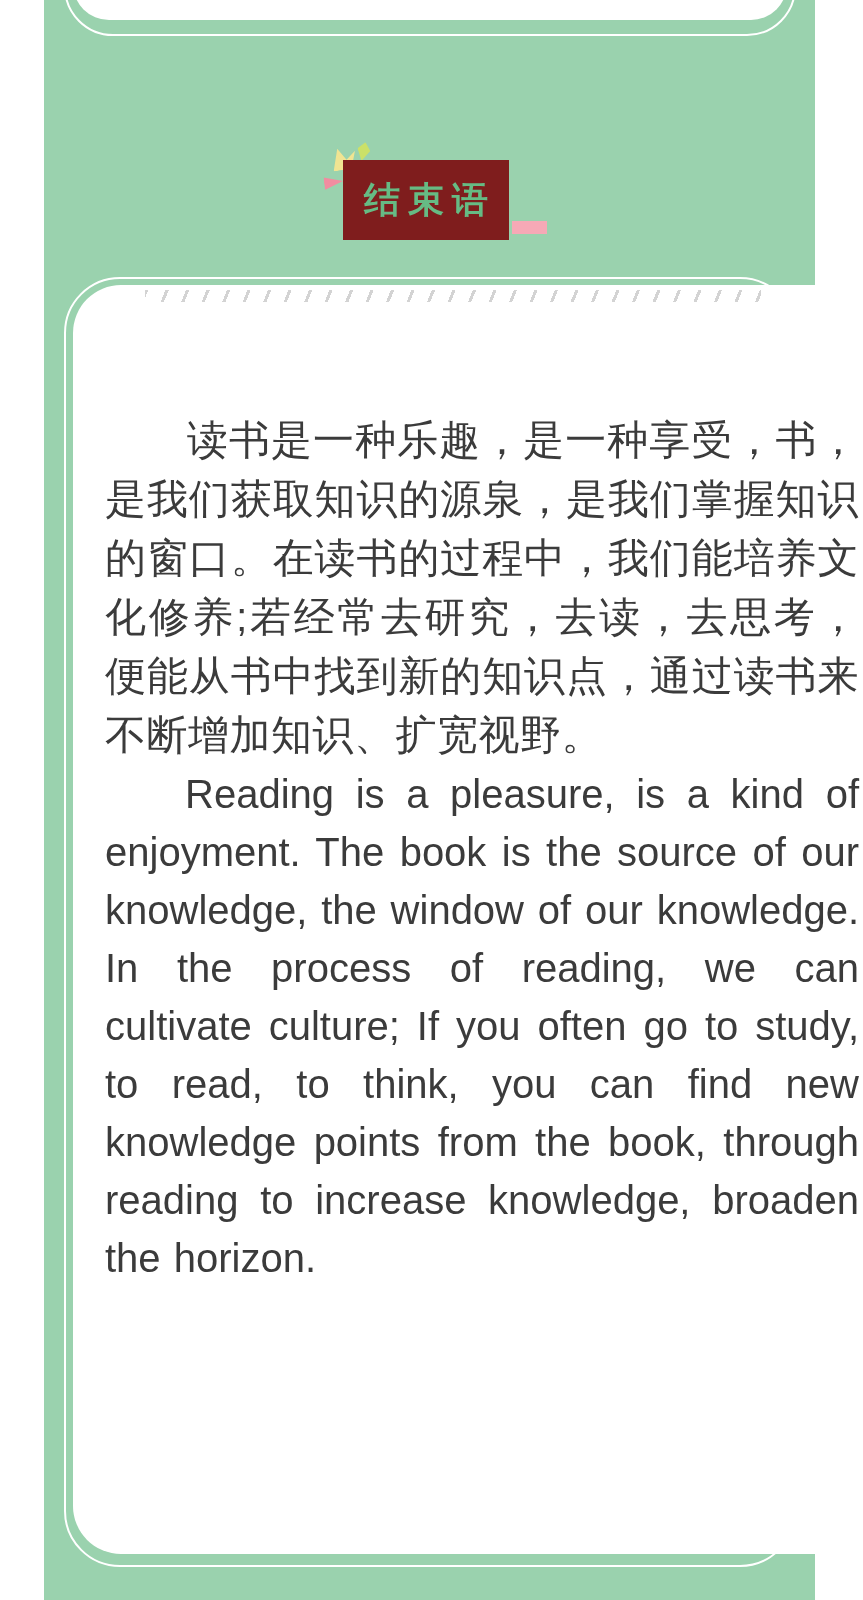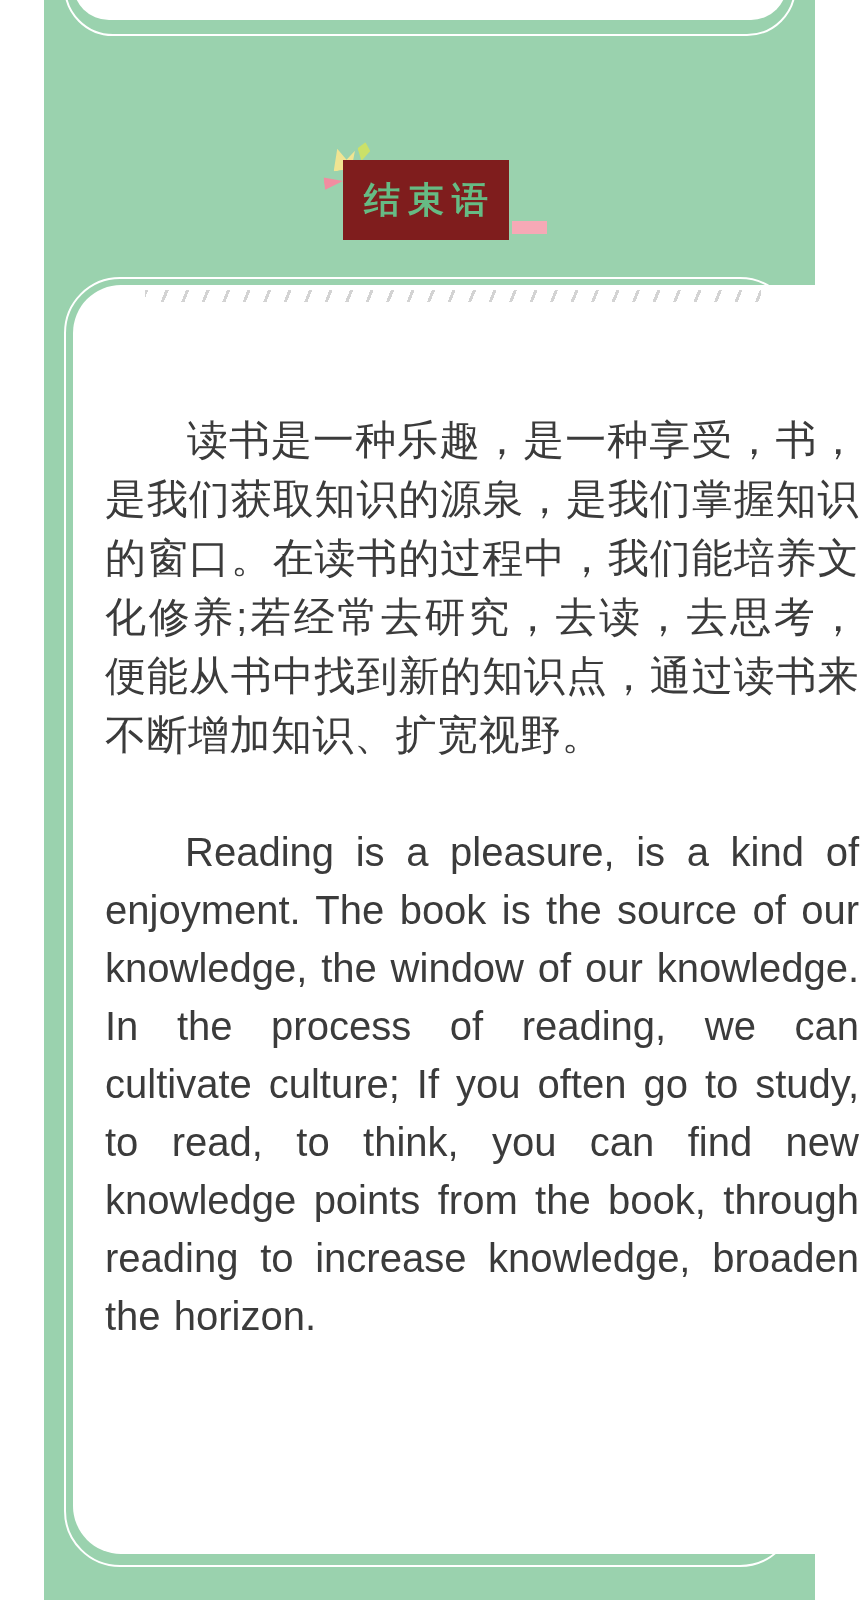--- a/index.html
+++ b/index.html
@@ -92,21 +92,20 @@
     margin: 0;
   }
   .para-zh {
     font-size: 41px;
     line-height: 59px;
     letter-spacing: 0.5px;
   }
   .para-en {
     font-size: 40px;
     line-height: 58px;
-    margin-top: 58px;
     word-spacing: 2px;
   }
 </style>
 </head>
 <body>
 
 <div class="page">
 
   <div class="green-bg"></div>
 

